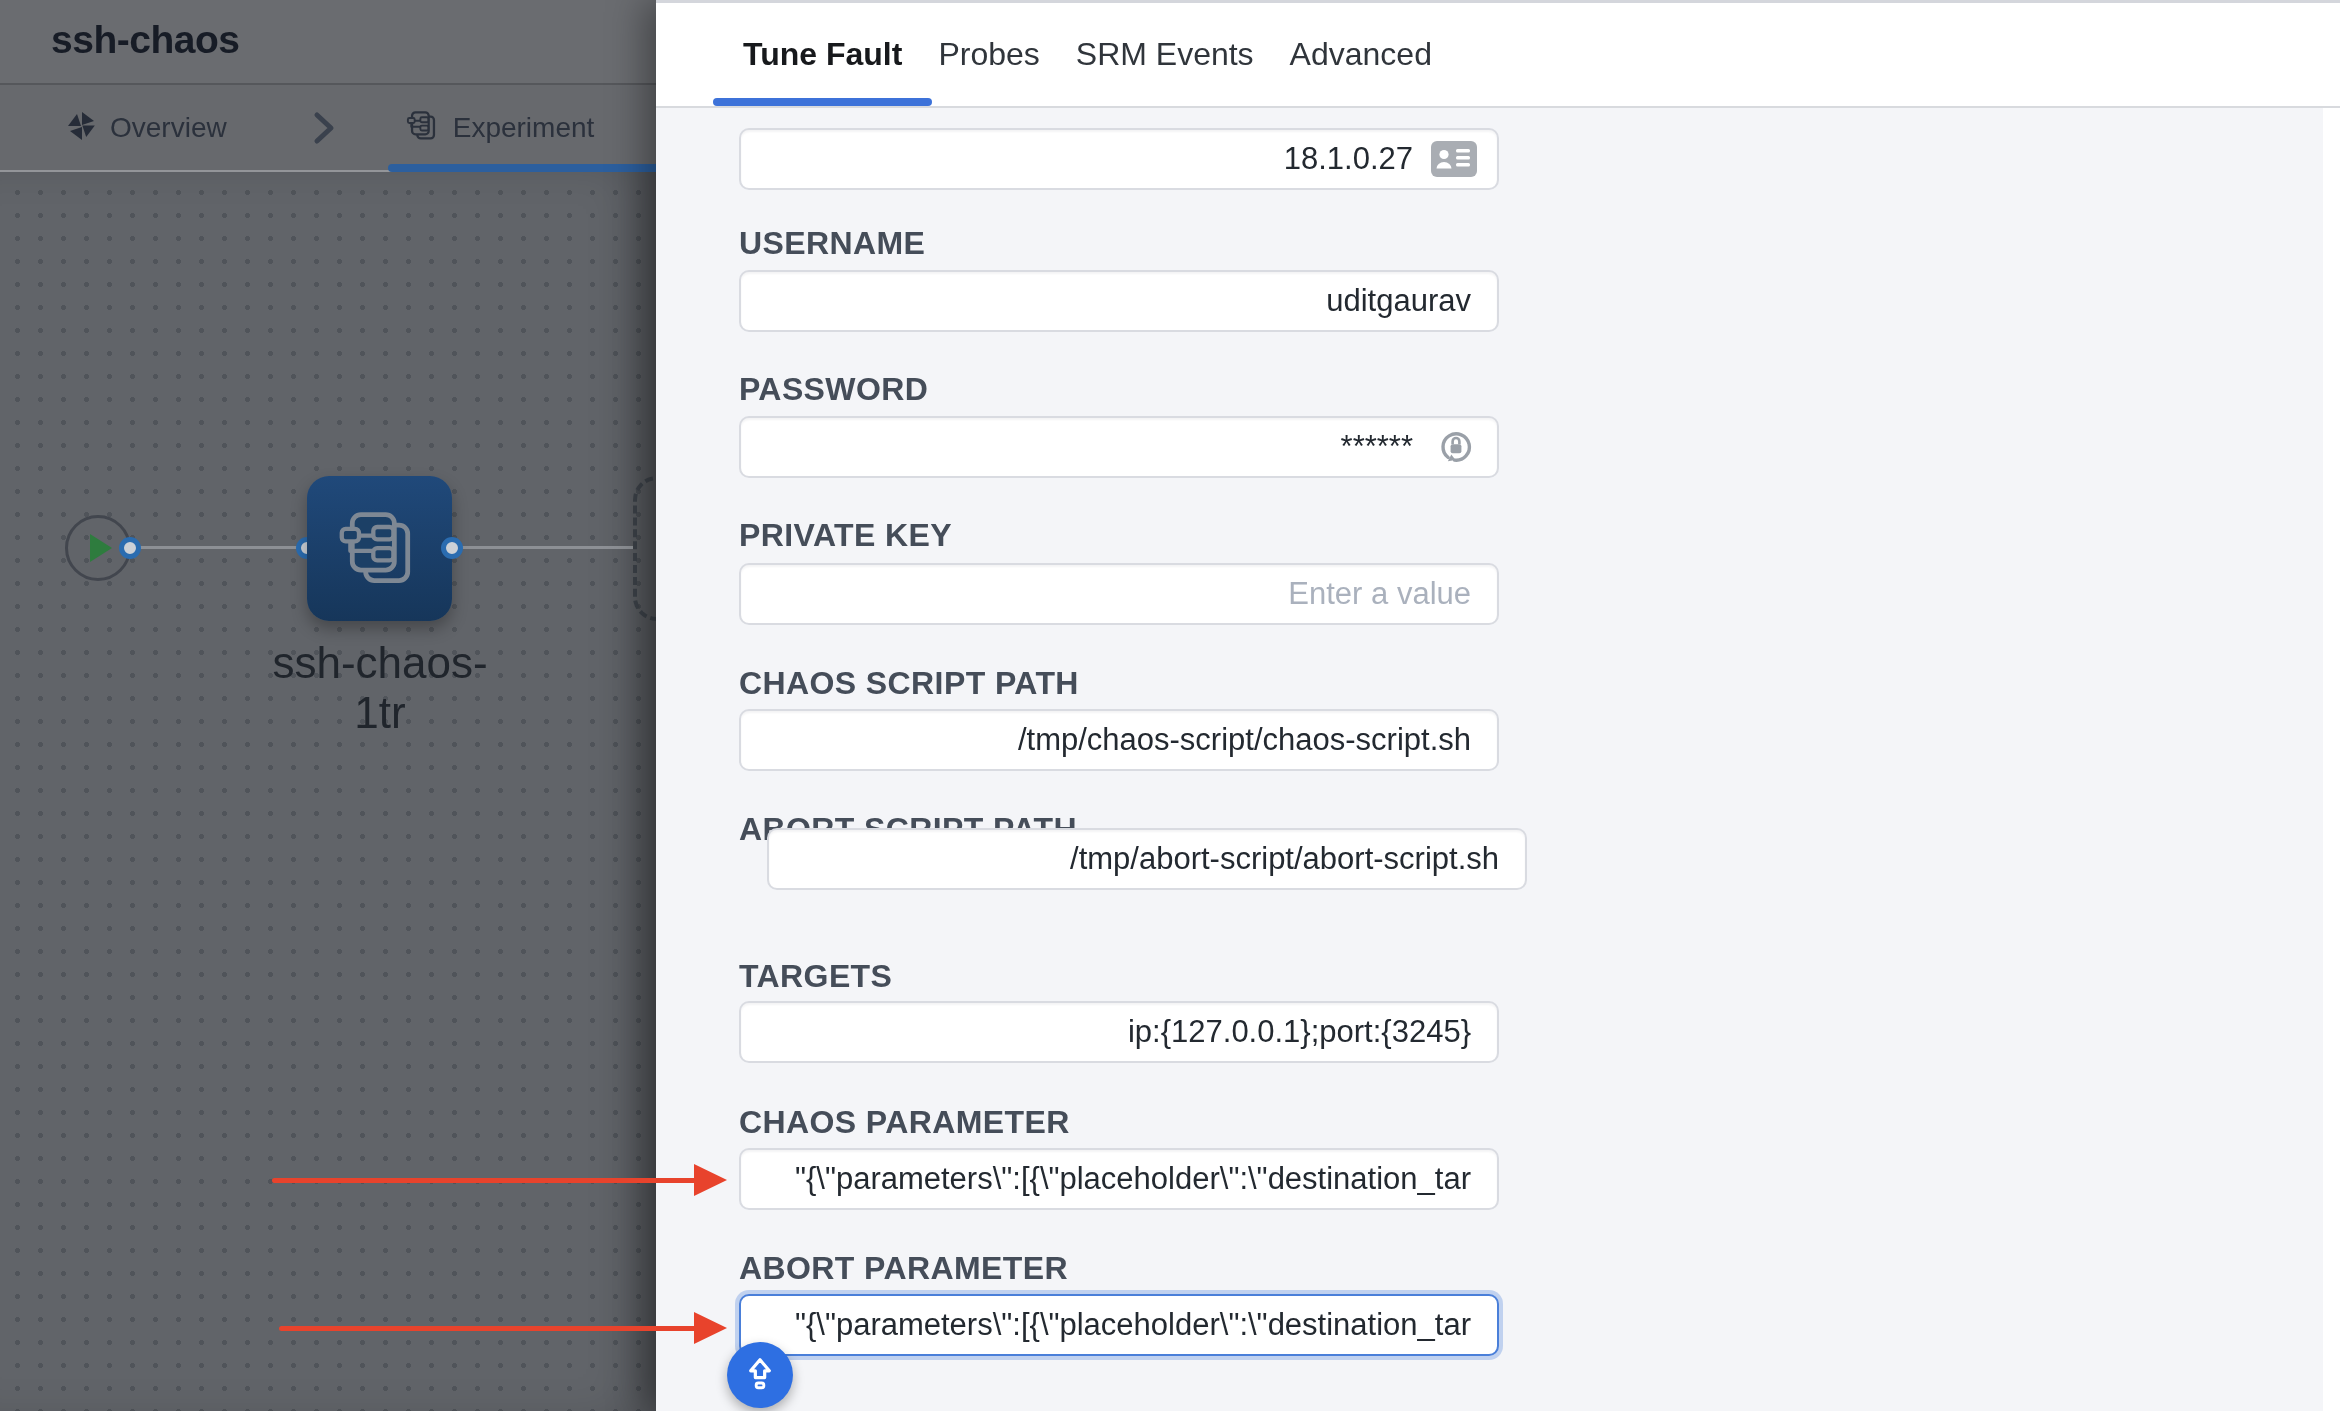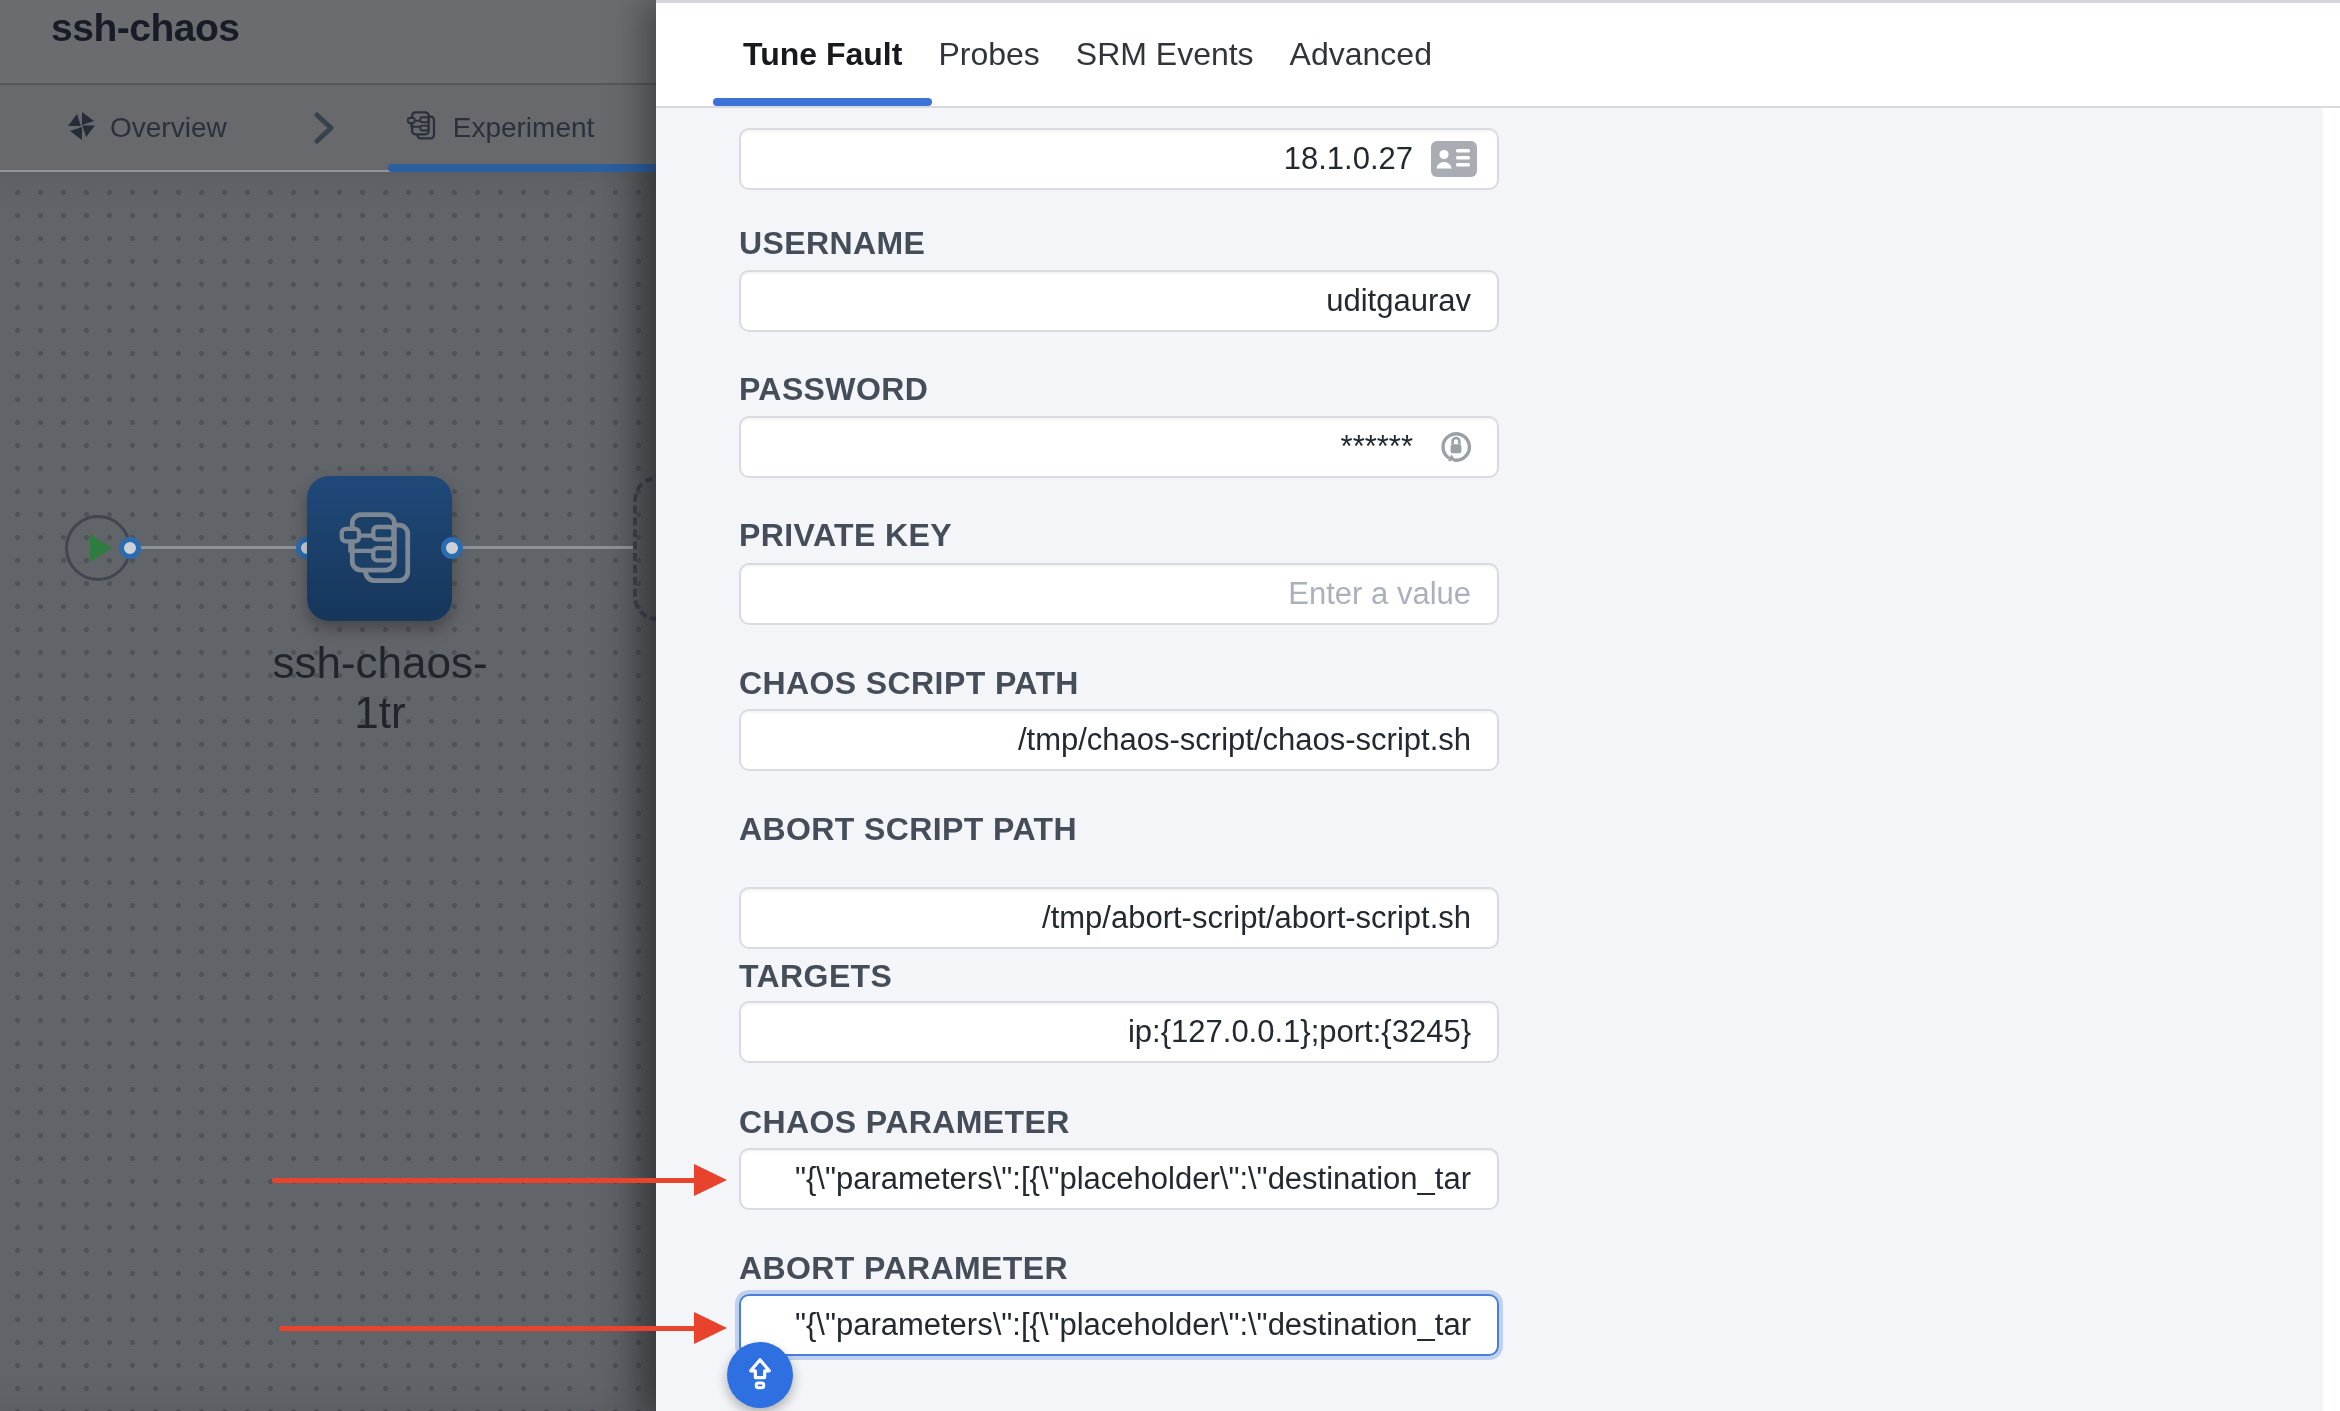--- a/index.html
+++ b/index.html
@@ -2,21 +2,21 @@
 <html><head>
 <meta charset="utf-8">
 <style>
   html,body{margin:0;padding:0;background:#2b2d31;}
   #app{position:relative;width:2340px;height:1411px;overflow:hidden;
        font-family:"Liberation Sans","DejaVu Sans",sans-serif;}
 
   
   .left-panel{position:absolute;left:0;top:0;width:660px;height:1411px;z-index:1;overflow:hidden;}
   .lp-header{position:absolute;left:0;top:0;width:100%;height:85px;background:#6a6c70;border-bottom:2px solid #55575b;box-sizing:border-box;}
-  .lp-title{position:absolute;left:51px;top:6px;font-size:39px;font-weight:700;color:#171c26;letter-spacing:-0.5px;}
+  .lp-title{position:absolute;left:51px;top:18px;font-size:39px;font-weight:700;color:#171c26;letter-spacing:-0.5px;}
   .lp-tabs{position:absolute;left:0;top:85px;width:100%;height:87px;background:#67696d;border-bottom:2px solid #939599;box-sizing:border-box;display:flex;align-items:center;}
   .lp-crumb{display:flex;align-items:center;gap:13px;}
   .lp-crumb .lbl{font-size:28px;font-weight:500;color:#2b313c;white-space:nowrap;}
   .crumb-overview{margin-left:67px;}
   .crumb-chevron{margin-left:86px;}
   .crumb-experiment{margin-left:71px;}
   .lp-underline{position:absolute;left:388px;bottom:-2px;width:272px;height:8px;background:#2c5f9e;border-radius:4px 0 0 4px;}
   .lp-canvas{position:absolute;left:0;top:172px;width:100%;height:1239px;background:#616469;
      background-image:radial-gradient(#50545a 2.6px,transparent 2.8px);background-size:23px 23px;background-position:6px 9px;
      box-shadow:inset -40px 0 50px -18px rgba(0,0,0,0.22);}
@@ -182,21 +182,21 @@
     <div class="fld" style="top:560px;">
       <input type="text" placeholder="Enter a value" style="">
     </div>
 
     <div class="fld-label" style="top:662px;">CHAOS SCRIPT PATH</div>
     <div class="fld" style="top:706px;">
       <input type="text" value="/tmp/chaos-script/chaos-script.sh" style="">
     </div>
 
     <div class="fld-label" style="top:808px;">ABORT SCRIPT PATH</div>
-    <div class="fld" style="top:884px;">
+    <div class="fld" style="top:825px;margin-left:28px;">
       <input type="text" value="/tmp/abort-script/abort-script.sh" style="">
     </div>
 
     <div class="fld-label" style="top:955px;">TARGETS</div>
     <div class="fld" style="top:998px;">
       <input type="text" value="ip:{127.0.0.1};port:{3245}" style="">
     </div>
 
     <div class="fld-label" style="top:1101px;">CHAOS PARAMETER</div>
     <div class="fld" style="top:1145px;">

